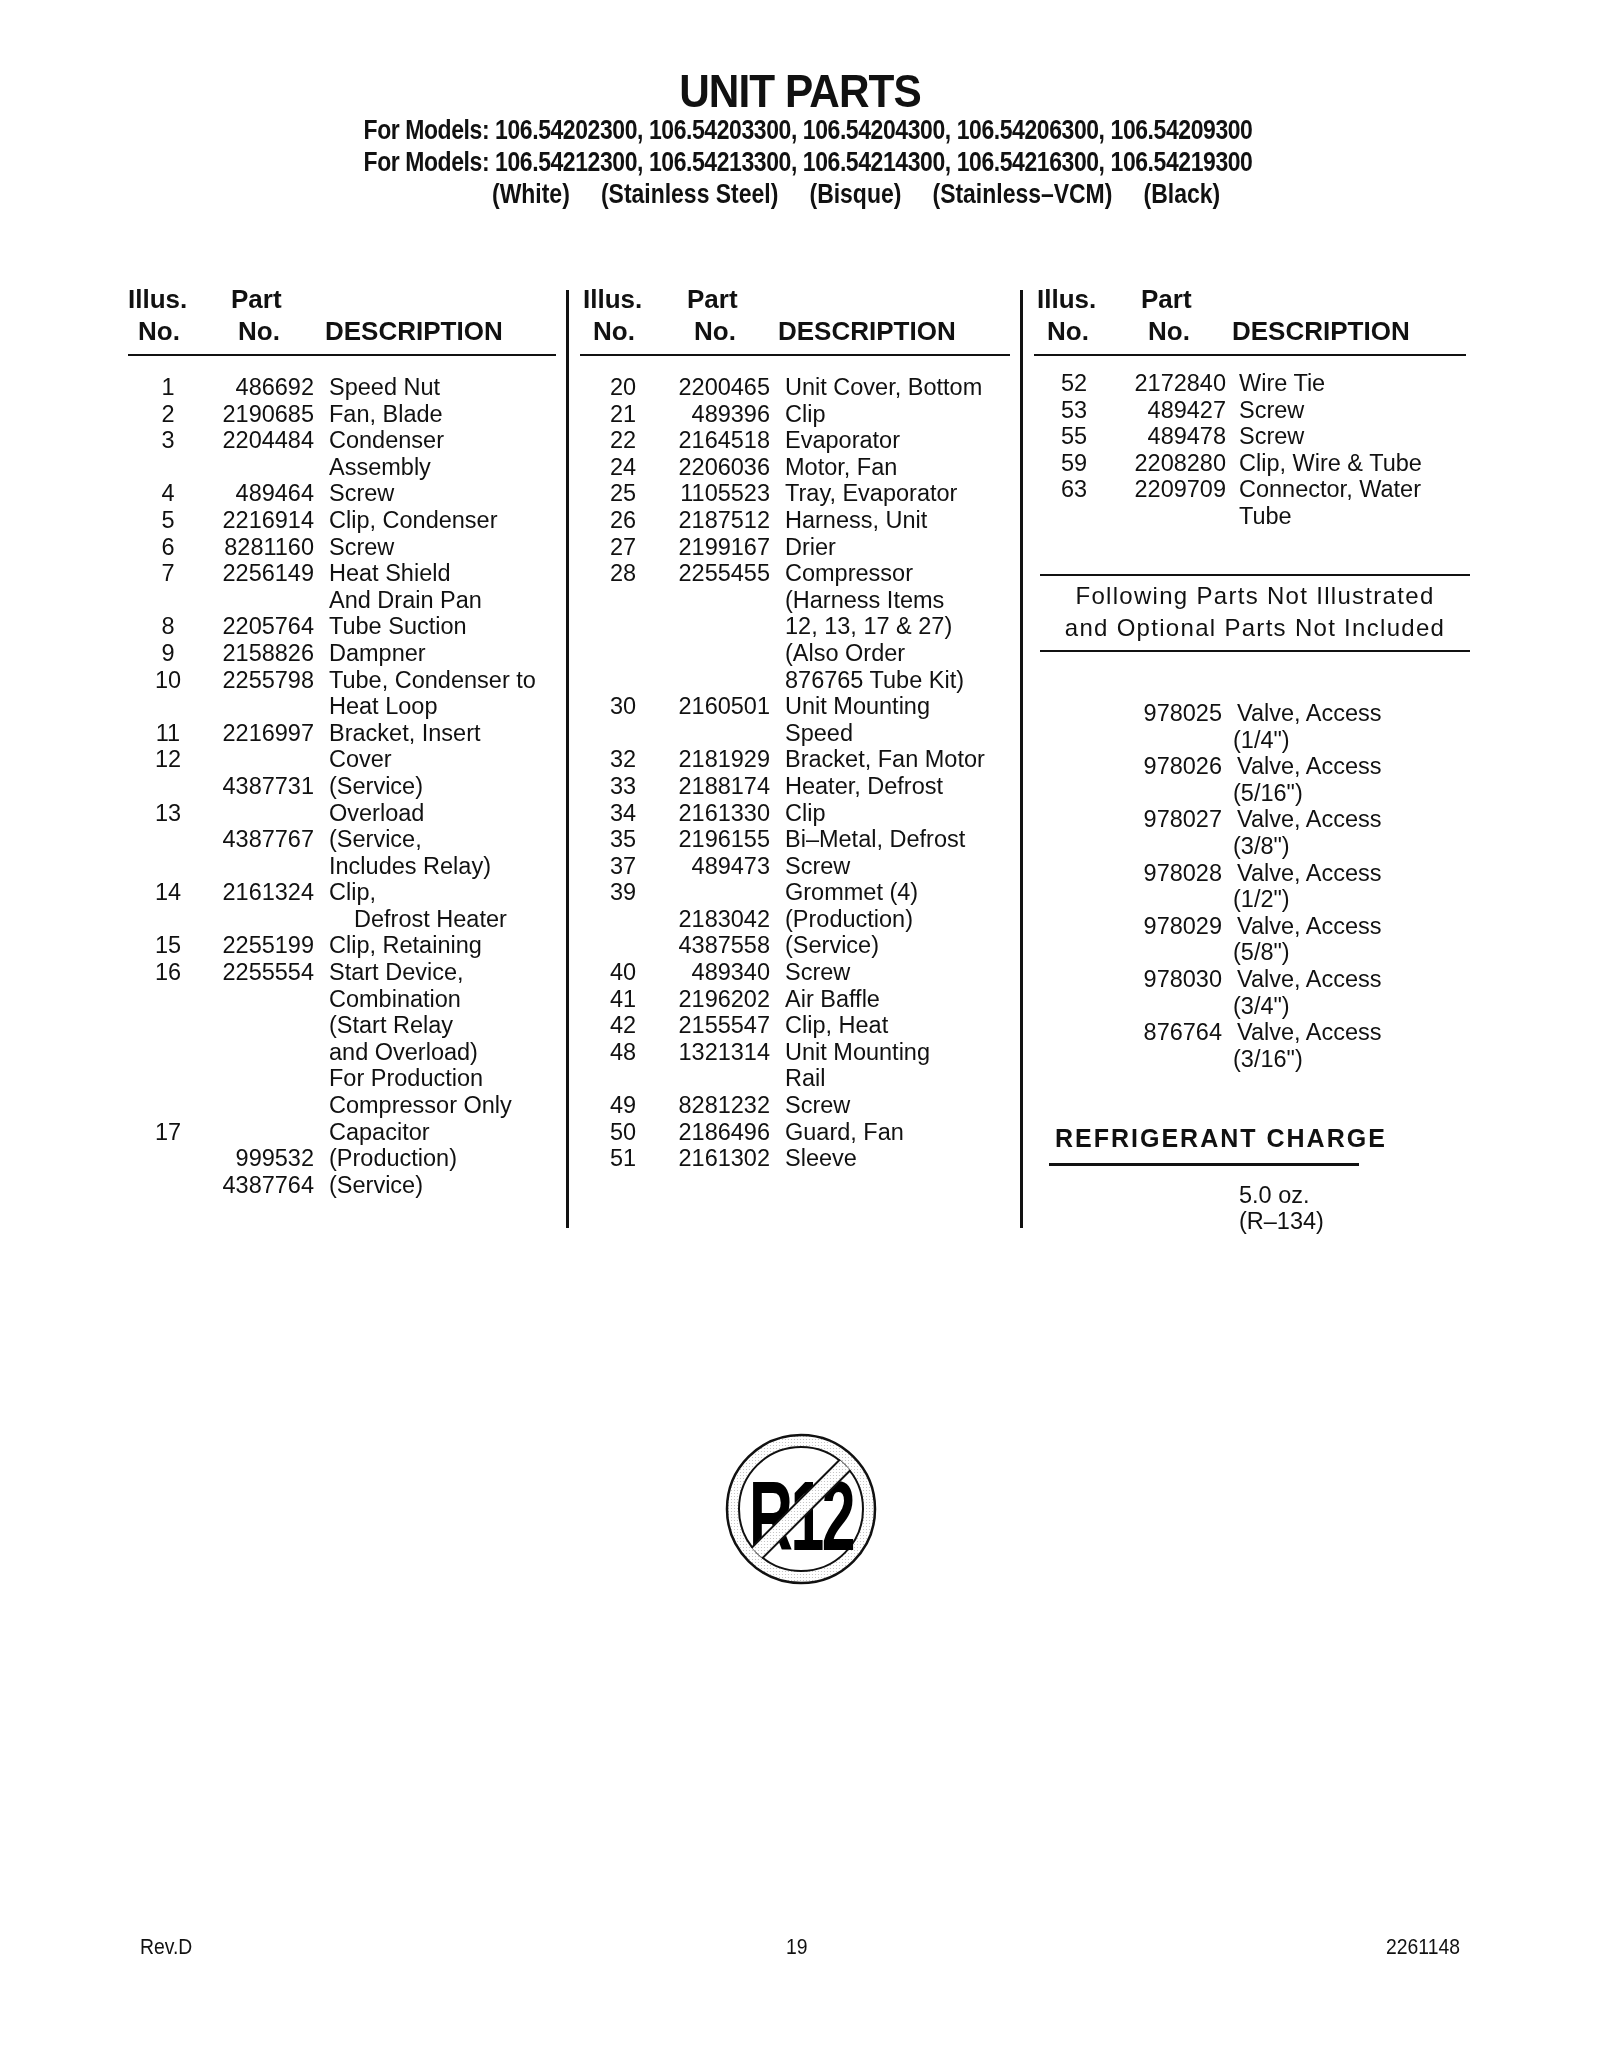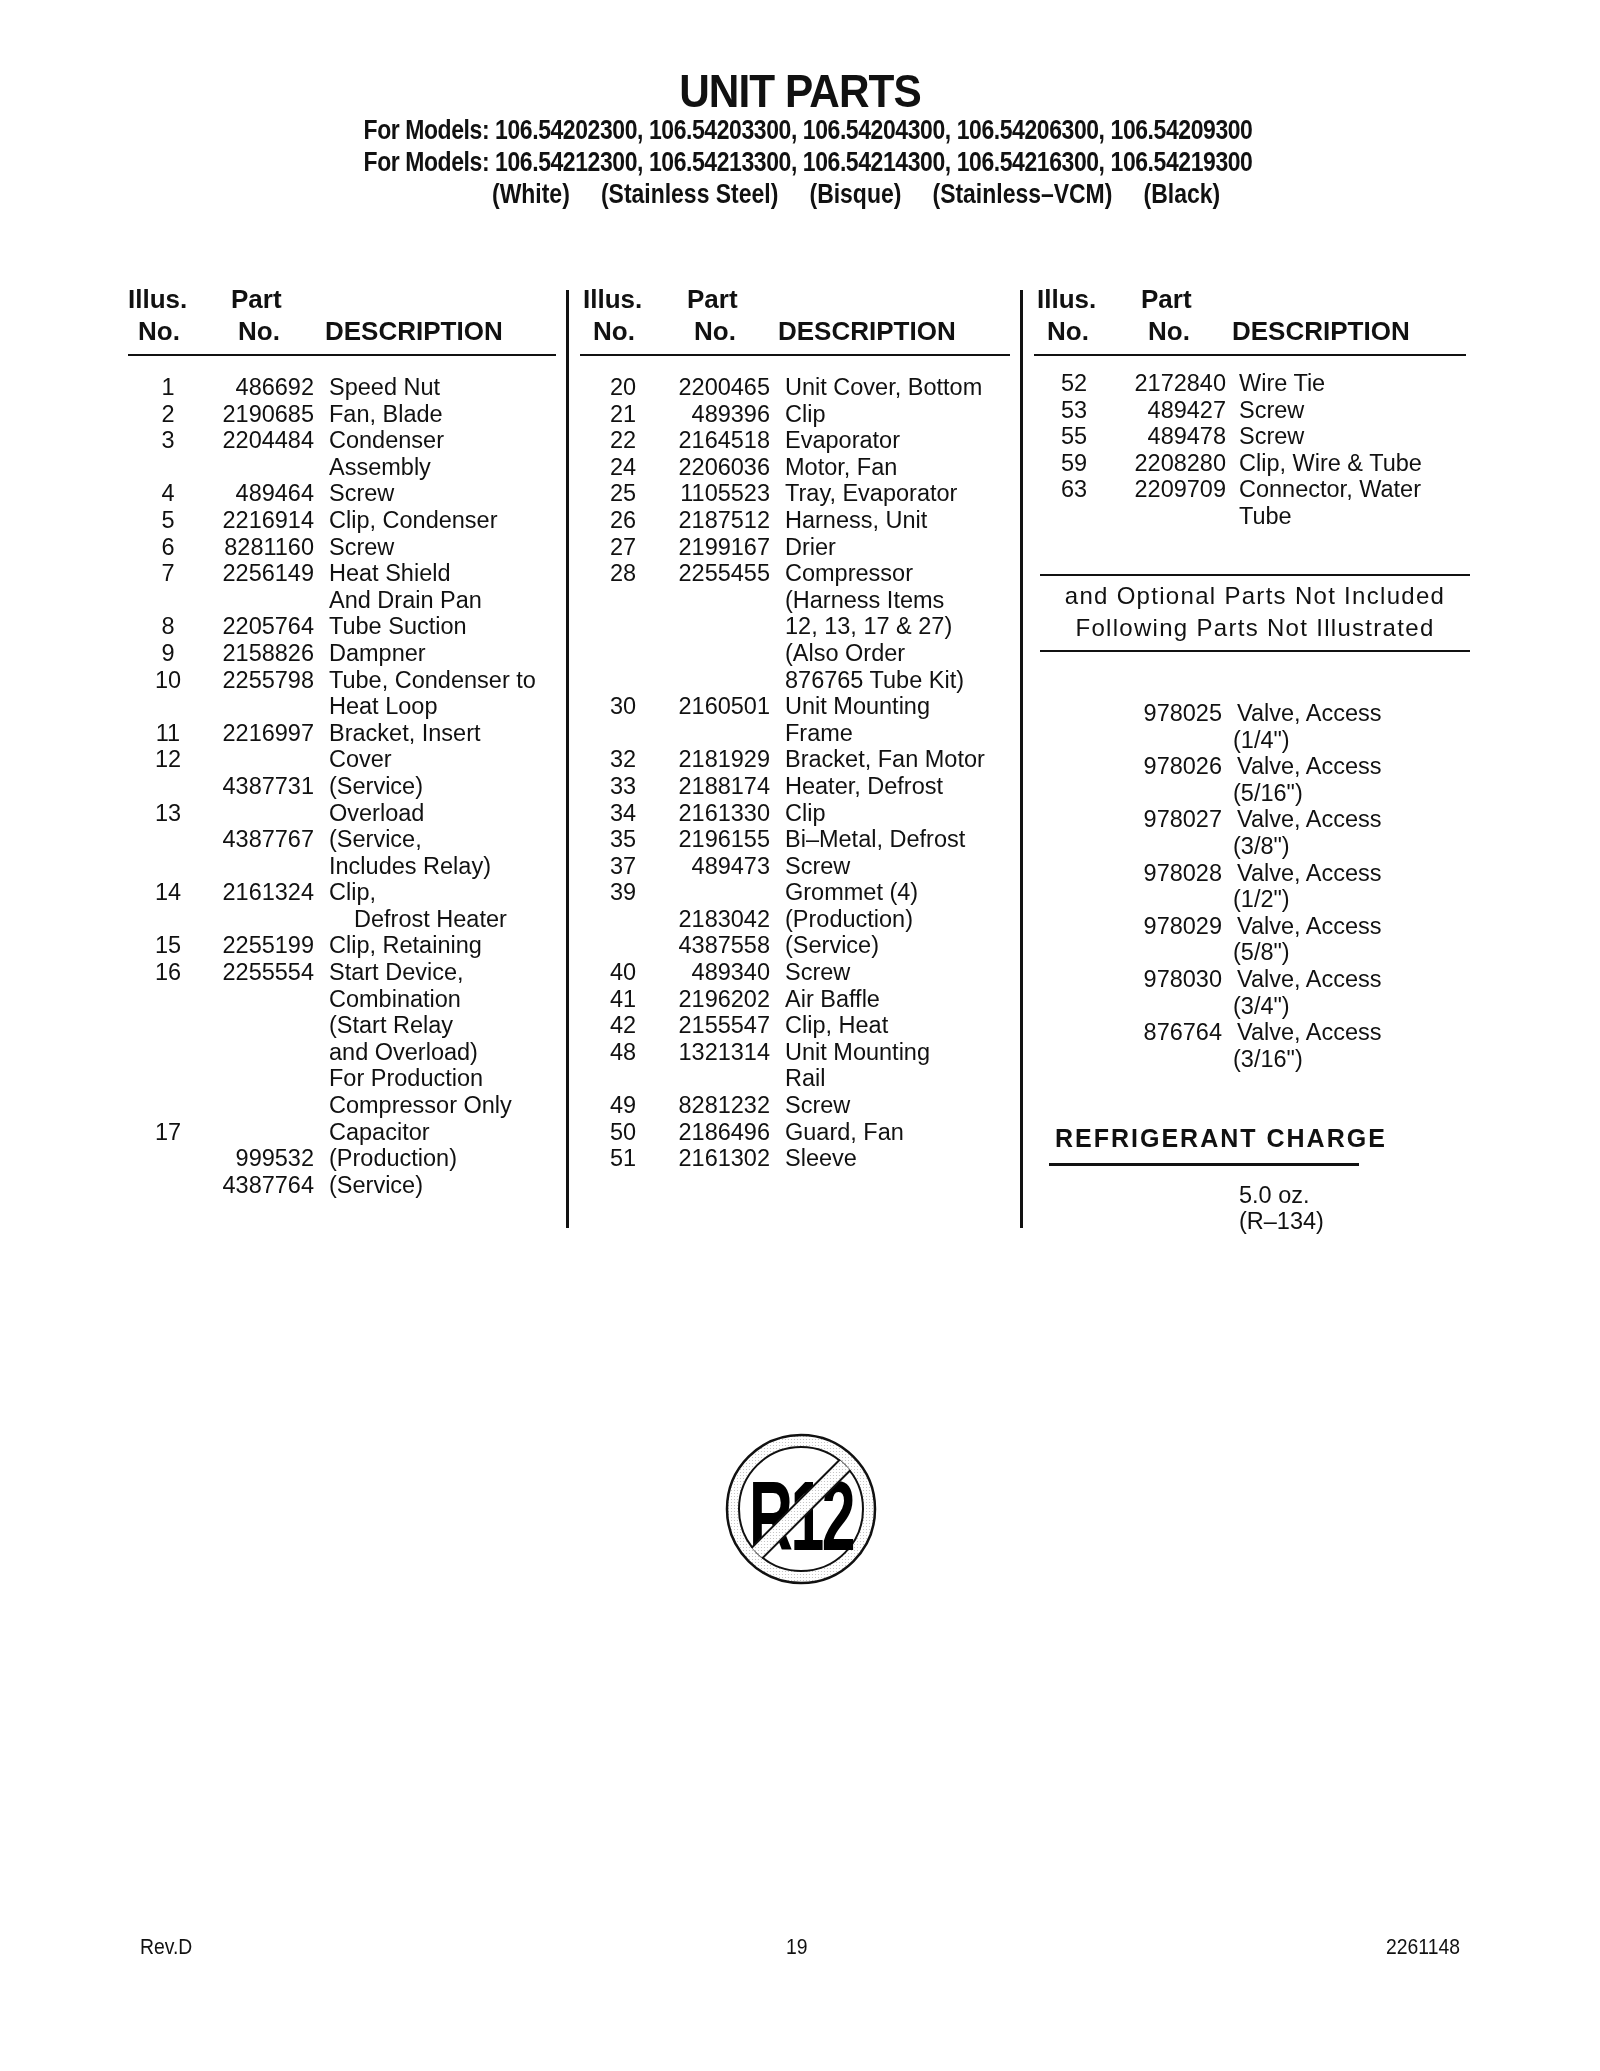--- a/index.html
+++ b/index.html
@@ -284,21 +284,21 @@
         <span class="desc" style="left: 205px;">876765 Tube Kit)</span>
       </div>
       <div class="row">
         <span class="illus" style="left: 0px; width: 86px;">30</span>
         <span class="part" style="left: 0px; width: 190px;">2160501</span>
         <span class="desc" style="left: 205px;">Unit Mounting</span>
       </div>
       <div class="row">
         <span class="illus" style="left: 0px; width: 86px;"></span>
         <span class="part" style="left: 0px; width: 190px;"></span>
-        <span class="desc" style="left: 205px;">Frame</span>
+        <span class="desc" style="left: 205px;">Speed</span>
       </div>
       <div class="row">
         <span class="illus" style="left: 0px; width: 86px;">32</span>
         <span class="part" style="left: 0px; width: 190px;">2181929</span>
         <span class="desc" style="left: 205px;">Bracket, Fan Motor</span>
       </div>
       <div class="row">
         <span class="illus" style="left: 0px; width: 86px;">33</span>
         <span class="part" style="left: 0px; width: 190px;">2188174</span>
         <span class="desc" style="left: 205px;">Heater, Defrost</span>
@@ -413,22 +413,22 @@
       </div>
       <div class="row">
         <span class="illus" style="left: 0px; width: 80px;"></span>
         <span class="part" style="left: 0px; width: 192px;"></span>
         <span class="desc" style="left: 205px;">Tube</span>
       </div>
     </div>
 </div>
 
 <div class="np-box">
+  <div>Following Parts Not Illustrated</div>
   <div>and Optional Parts Not Included</div>
-  <div>Following Parts Not Illustrated</div>
 </div>
 <div class="np-rows" id="np-rows">
     <div class="np-row">
       <span class="part">978025</span>
       <span class="desc" style="left: 197px;">Valve, Access</span>
     </div>
     <div class="np-row">
       <span class="part"></span>
       <span class="desc" style="left: 193px;">(1/4")</span>
     </div>

